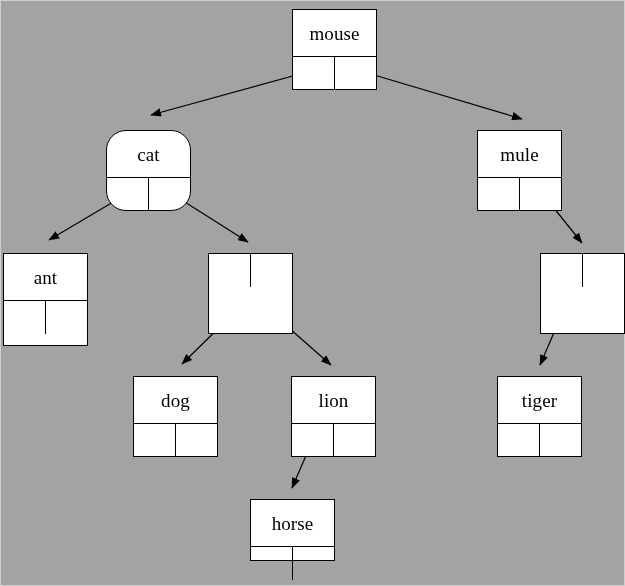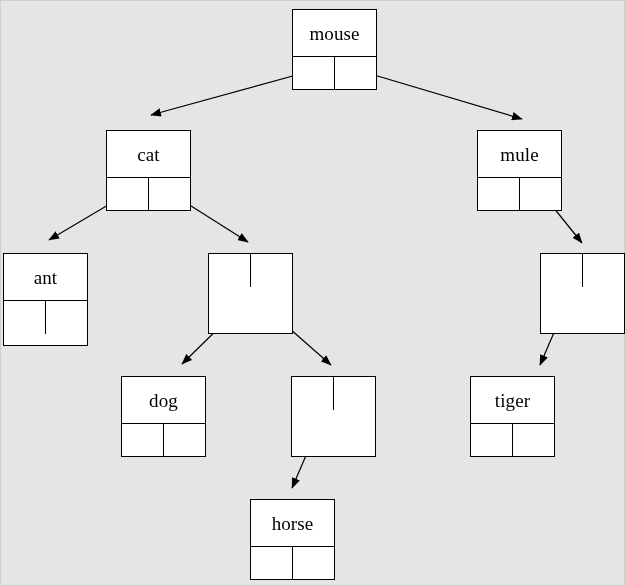--- a/index.html
+++ b/index.html
@@ -12,21 +12,21 @@
     height: 586px;
     font-family: "Liberation Serif", serif;
     overflow: hidden;
   }
   #diagram-frame {
     position: relative;
     width: 625px;
     height: 586px;
     box-sizing: border-box;
     border: 1px solid #cfcfcf;
-    background: #e5e5e5;
+    background: #a3a3a3;
   }
   #edge-layer {
     position: absolute;
     left: 0;
     top: 0;
     width: 625px;
     height: 586px;
   }
   .tree-node {
     position: absolute;
@@ -83,21 +83,21 @@
       </g>
   </svg>
   <div id="nodes-layer">
       <div class="tree-node" style="left: 291px; top: 8px; width: 85px; height: 81px;">
         <div class="node-label-cell">mouse</div>
         <div class="node-pointer-row">
           <div class="node-pointer-cell left-ptr"></div>
           <div class="node-pointer-cell right-ptr"></div>
         </div>
       </div>
-      <div class="tree-node" style="left: 105px; top: 129px; width: 85px; height: 81px;">
+      <div class="tree-node" style="left: 105px; top: 129px; width: 85px; height: 81px; border-radius: 20px;">
         <div class="node-label-cell">cat</div>
         <div class="node-pointer-row">
           <div class="node-pointer-cell left-ptr"></div>
           <div class="node-pointer-cell right-ptr"></div>
         </div>
       </div>
       <div class="tree-node" style="left: 476px; top: 129px; width: 85px; height: 81px;">
         <div class="node-label-cell">mule</div>
         <div class="node-pointer-row">
           <div class="node-pointer-cell left-ptr"></div>
@@ -116,41 +116,42 @@
           <div class="node-pointer-cell left-ptr"></div>
           <div class="node-pointer-cell right-ptr"></div>
         </div>
       </div>
       <div class="tree-node" style="left: 539px; top: 252px; width: 85px; height: 81px;">
         <div class="node-pointer-row">
           <div class="node-pointer-cell left-ptr"></div>
           <div class="node-pointer-cell right-ptr"></div>
         </div>
       </div>
-      <div class="tree-node" style="left: 120px; top: 375px; width: 85px; height: 81px;">
+      <div class="tree-node" style="left: 132px; top: 375px; width: 85px; height: 81px;">
         <div class="node-label-cell">dog</div>
         <div class="node-pointer-row">
           <div class="node-pointer-cell left-ptr"></div>
           <div class="node-pointer-cell right-ptr"></div>
         </div>
       </div>
       <div class="tree-node" style="left: 290px; top: 375px; width: 85px; height: 81px;">
+        <div class="node-label-cell">lion</div>
         <div class="node-pointer-row">
           <div class="node-pointer-cell left-ptr"></div>
           <div class="node-pointer-cell right-ptr"></div>
         </div>
       </div>
-      <div class="tree-node" style="left: 469px; top: 375px; width: 85px; height: 81px;">
+      <div class="tree-node" style="left: 496px; top: 375px; width: 85px; height: 81px;">
         <div class="node-label-cell">tiger</div>
         <div class="node-pointer-row">
           <div class="node-pointer-cell left-ptr"></div>
           <div class="node-pointer-cell right-ptr"></div>
         </div>
       </div>
-      <div class="tree-node" style="left: 249px; top: 498px; width: 85px; height: 81px; font-family: Liberation Serif, serif;">
+      <div class="tree-node" style="left: 249px; top: 498px; width: 85px; height: 62px; font-family: Liberation Serif, serif;">
         <div class="node-label-cell">horse</div>
         <div class="node-pointer-row">
           <div class="node-pointer-cell left-ptr"></div>
           <div class="node-pointer-cell right-ptr"></div>
         </div>
       </div>
     </div>
 </div>
 
 </body></html>

